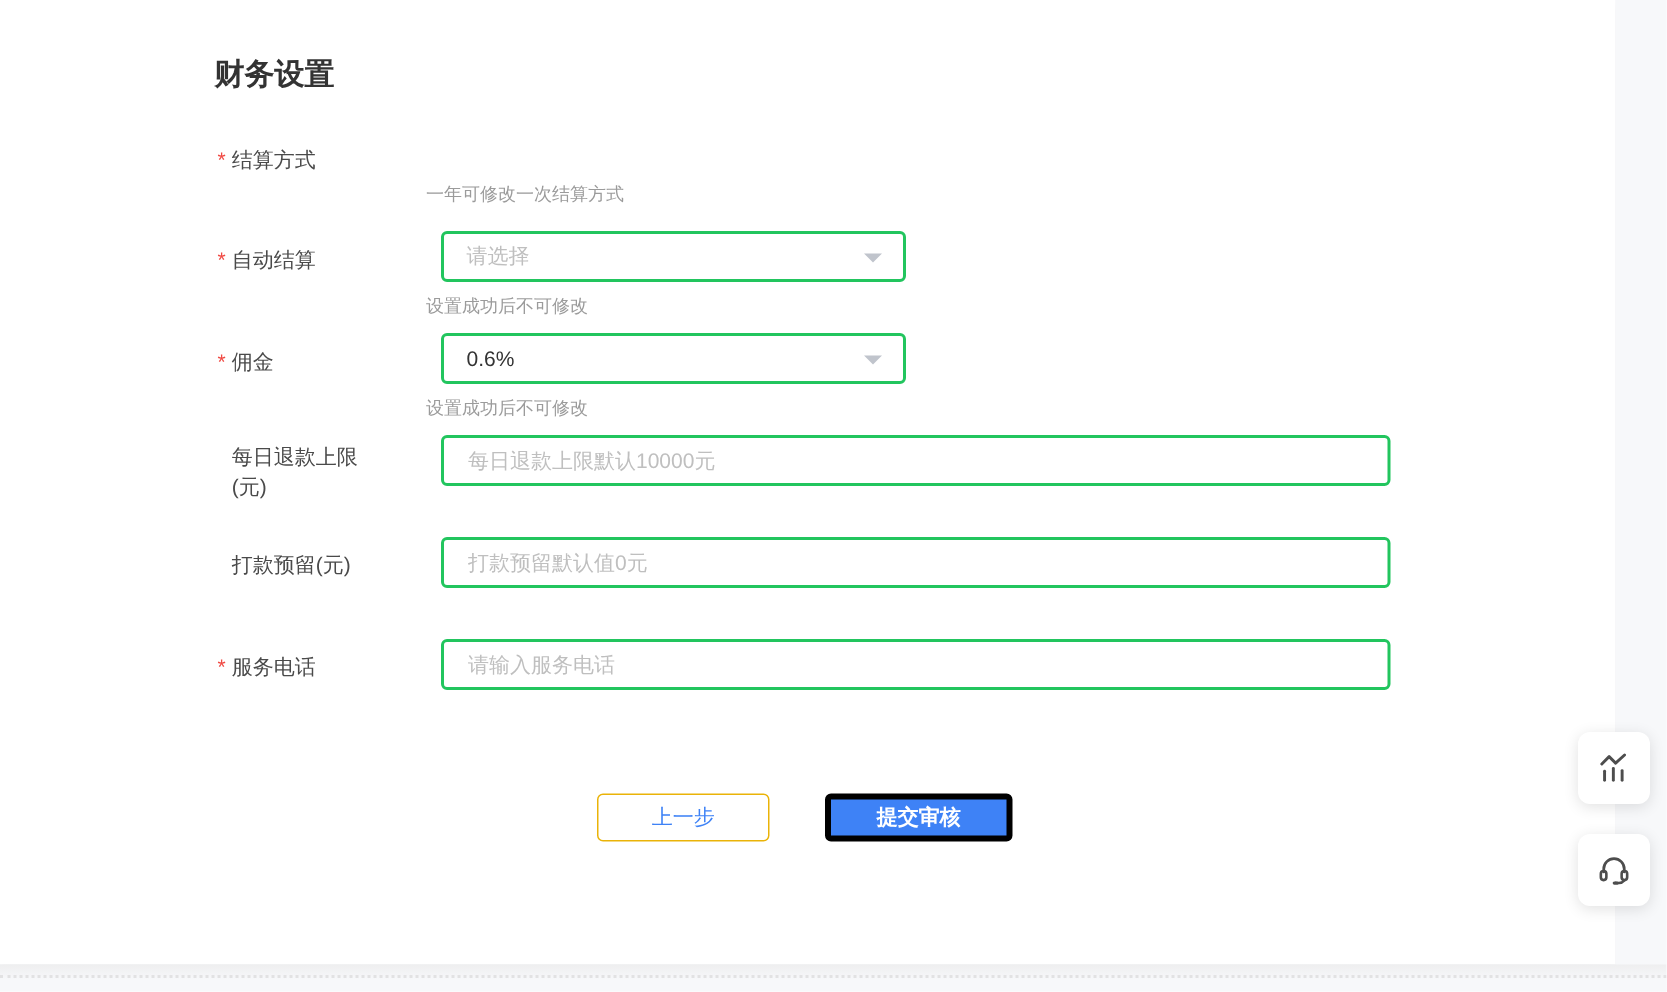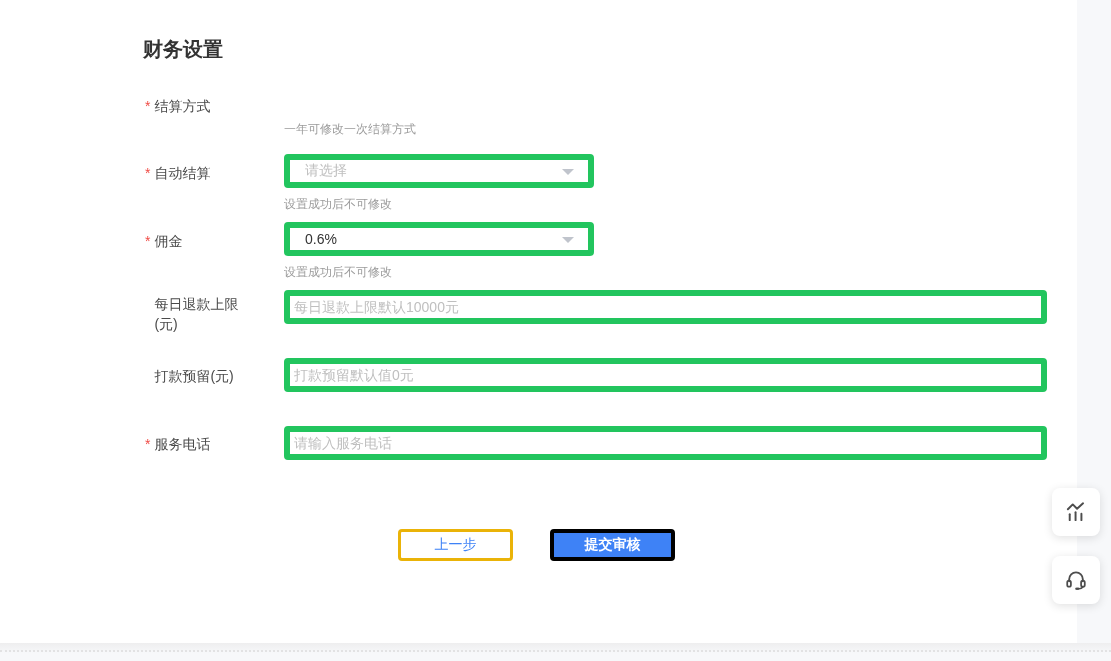--- a/index.html
+++ b/index.html
@@ -73,23 +73,23 @@
     left: 50%; top: 50%;
     width: 7px; height: 7px;
     margin: -3.5px 0 0 -3.5px;
     border-radius: 50%;
     background: #2f7df6;
   }
   .radio-label { margin-left: 10px; font-size: 14px; color: #4a4a4a; }
   
   .select-box, .text-input {
     position: absolute;
-    left: 284px;
+    left: 294px;
     height: 34px;
-    border: 6px solid #22c55e;
+    border: 2px solid #22c55e;
     border-radius: 4px;
     background: #ffffff;
     font-size: 14px;
   }
   .select-box {
     width: 310px;
     display: flex;
     align-items: center;
     padding: 0 30px 0 15px;
     cursor: pointer;
@@ -100,43 +100,43 @@
   .caret {
     position: absolute;
     right: 14px; top: 50%;
     margin-top: -2px;
     width: 0; height: 0;
     border-left: 6px solid transparent;
     border-right: 6px solid transparent;
     border-top: 6px solid #c0c4cc;
   }
   .text-input {
-    width: 763px;
-    padding: 0 4px;
+    width: 633px;
+    padding: 0 16px;
     color: #333333;
     outline: none;
   }
   .text-input::placeholder { color: #bfbfbf; opacity: 1; }
   
   .btn {
     position: absolute;
     top: 529px;
     height: 32px;
     border-radius: 4px;
     font-size: 14px;
     font-family: inherit;
     cursor: pointer;
     display: flex;
     align-items: center;
     justify-content: center;
   }
   .btn-prev {
     left: 398px; width: 115px;
     background: #ffffff;
-    border: 3px solid #eab308;
+    border: 1px solid #eab308;
     color: #3e82f6;
   }
   .btn-submit {
     left: 550px; width: 125px;
     background: #3e82f6;
     border: 4px solid #000000;
     color: #ffffff;
     font-weight: 600;
   }
   

